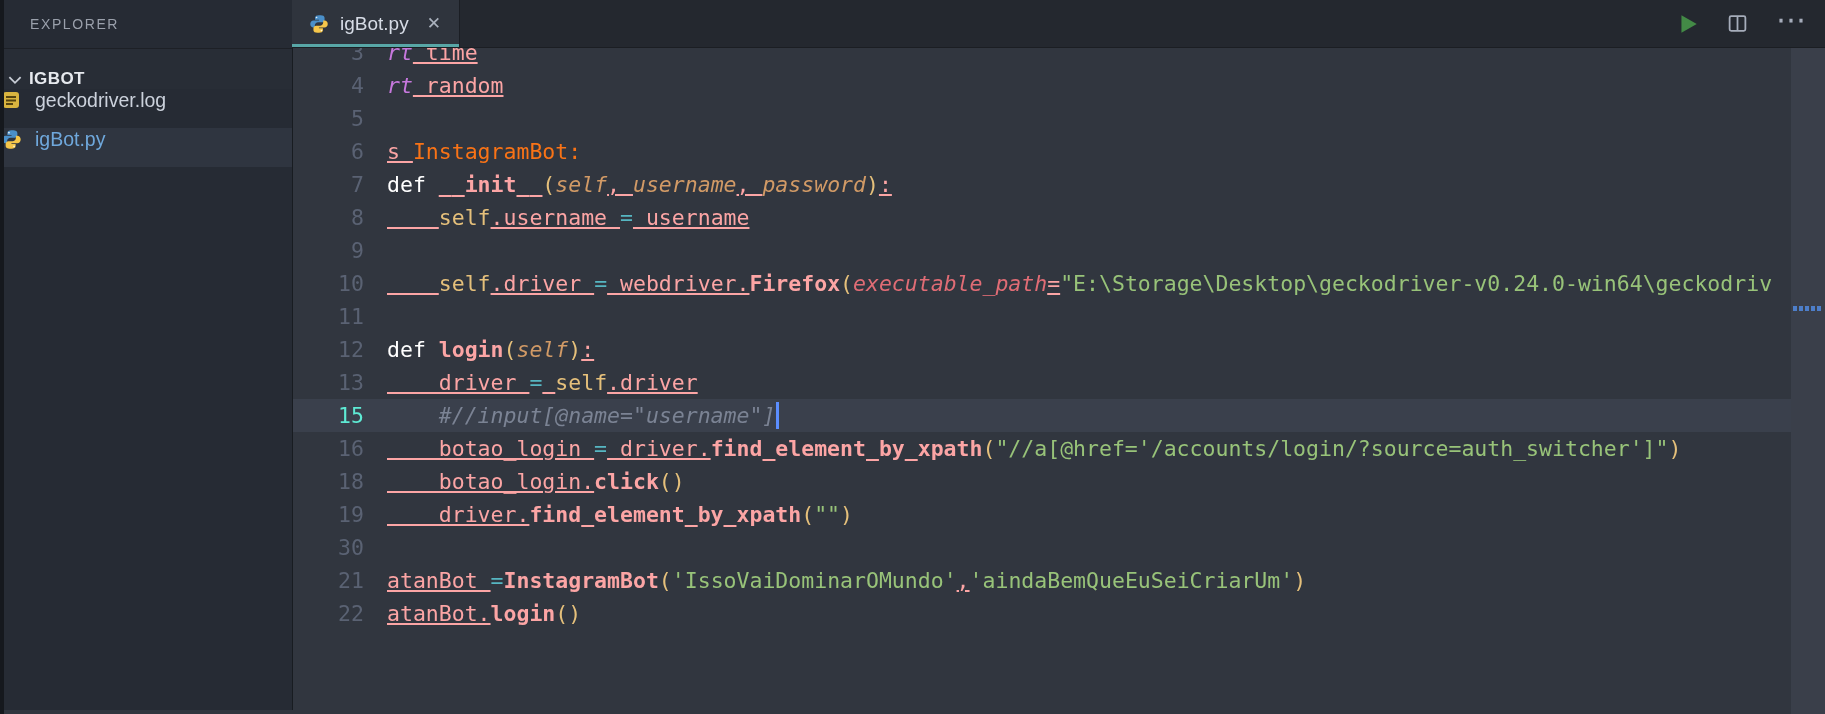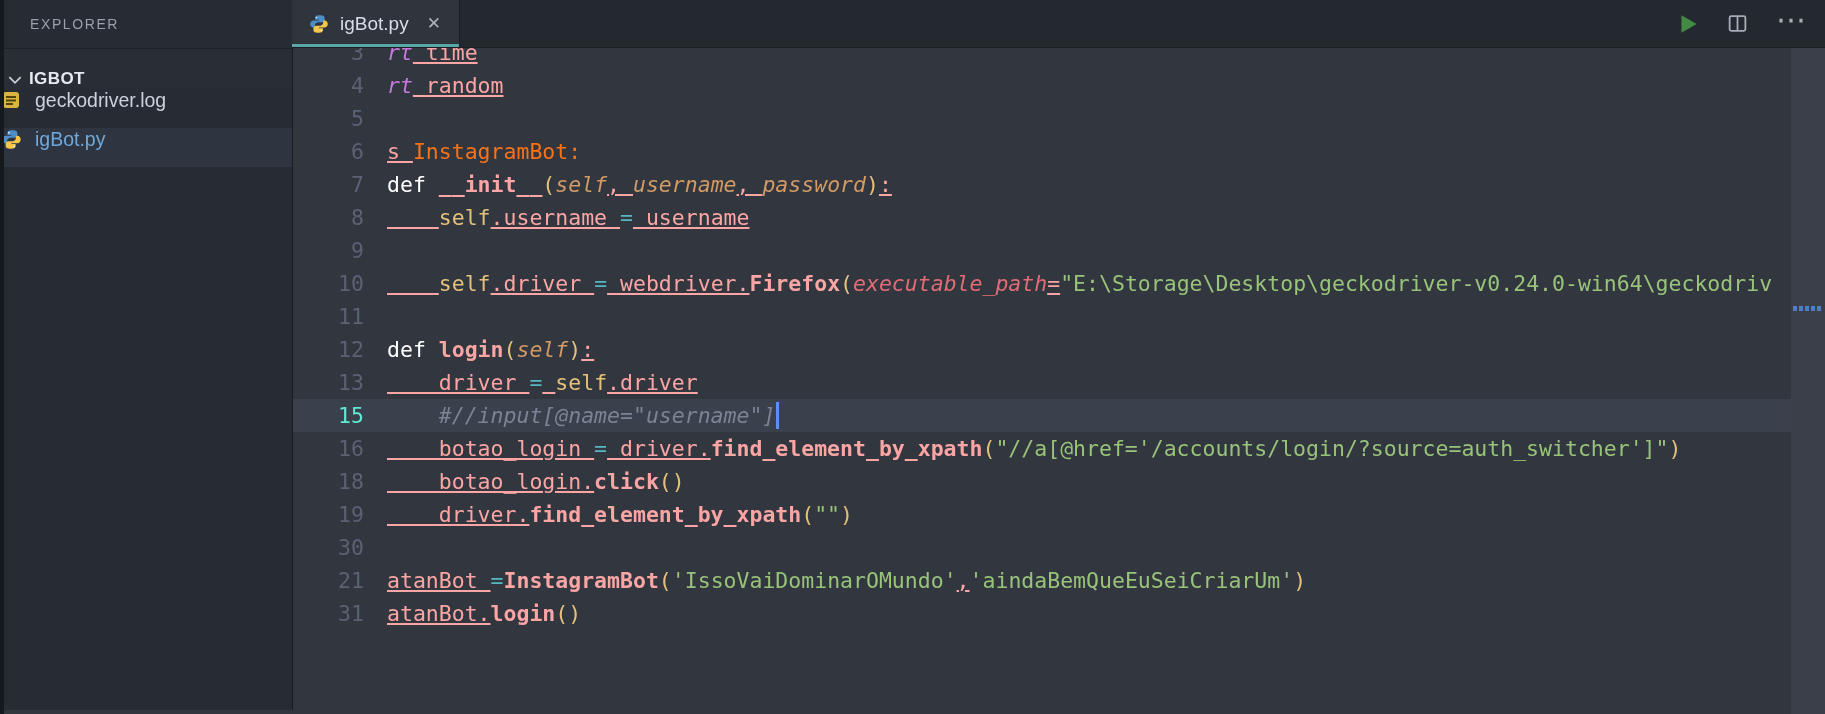--- a/index.html
+++ b/index.html
@@ -149,21 +149,21 @@
           <div class="line"><span class="ln">10</span><span class="codetext"><span class="tk-fg">    </span><span class="tk-self">self</span><span class="tk-fg">.driver </span><span class="tk-op">=</span><span class="tk-fg"> webdriver.</span><span class="tk-fn">Firefox</span><span class="tk-brk">(</span><span class="tk-kwarg">executable_path</span><span class="tk-fg">=</span><span class="tk-str">"E:\Storage\Desktop\geckodriver-v0.24.0-win64\geckodriv</span></span></div>
           <div class="line"><span class="ln">11</span><span class="codetext"></span></div>
           <div class="line"><span class="ln">12</span><span class="codetext"><span class="tk-kw">def </span><span class="tk-fn">login</span><span class="tk-brk">(</span><span class="tk-par">self</span><span class="tk-brk">)</span><span class="tk-fg">:</span></span></div>
           <div class="line"><span class="ln">13</span><span class="codetext"><span class="tk-fg">    driver </span><span class="tk-op">=</span><span class="tk-fg"> </span><span class="tk-self">self</span><span class="tk-fg">.driver</span></span></div>
           <div class="line current"><span class="ln">15</span><span class="codetext"><span class="tk-com">    #//input[@name="username"]</span><span class="cursor"></span></span></div>
           <div class="line"><span class="ln">16</span><span class="codetext"><span class="tk-fg">    botao_login </span><span class="tk-op">=</span><span class="tk-fg"> driver.</span><span class="tk-fn">find_element_by_xpath</span><span class="tk-brk">(</span><span class="tk-str">"//a[@href='/accounts/login/?source=auth_switcher']"</span><span class="tk-brk">)</span></span></div>
           <div class="line"><span class="ln">18</span><span class="codetext"><span class="tk-fg">    botao_login.</span><span class="tk-fn">click</span><span class="tk-brk">()</span></span></div>
           <div class="line"><span class="ln">19</span><span class="codetext"><span class="tk-fg">    driver.</span><span class="tk-fn">find_element_by_xpath</span><span class="tk-brk">(</span><span class="tk-str">""</span><span class="tk-brk">)</span></span></div>
           <div class="line"><span class="ln">30</span><span class="codetext"></span></div>
           <div class="line"><span class="ln">21</span><span class="codetext"><span class="tk-fg">atanBot </span><span class="tk-op">=</span><span class="tk-fn">InstagramBot</span><span class="tk-brk">(</span><span class="tk-str">'IssoVaiDominarOMundo'</span><span class="tk-fg">,</span><span class="tk-str">'aindaBemQueEuSeiCriarUm'</span><span class="tk-brk">)</span></span></div>
-          <div class="line"><span class="ln">31</span><span class="codetext"><span class="tk-fg">atanBot.</span><span class="tk-fn">login</span><span class="tk-brk">()</span></span></div>
+          <div class="line"><span class="ln">22</span><span class="codetext"><span class="tk-fg">atanBot.</span><span class="tk-fn">login</span><span class="tk-brk">()</span></span></div>
         </div>
     </div>
 
     <div class="minimap">
       <div class="minimap-marker"></div>
     </div>
   </main>
 </div>
 
 </body></html>

